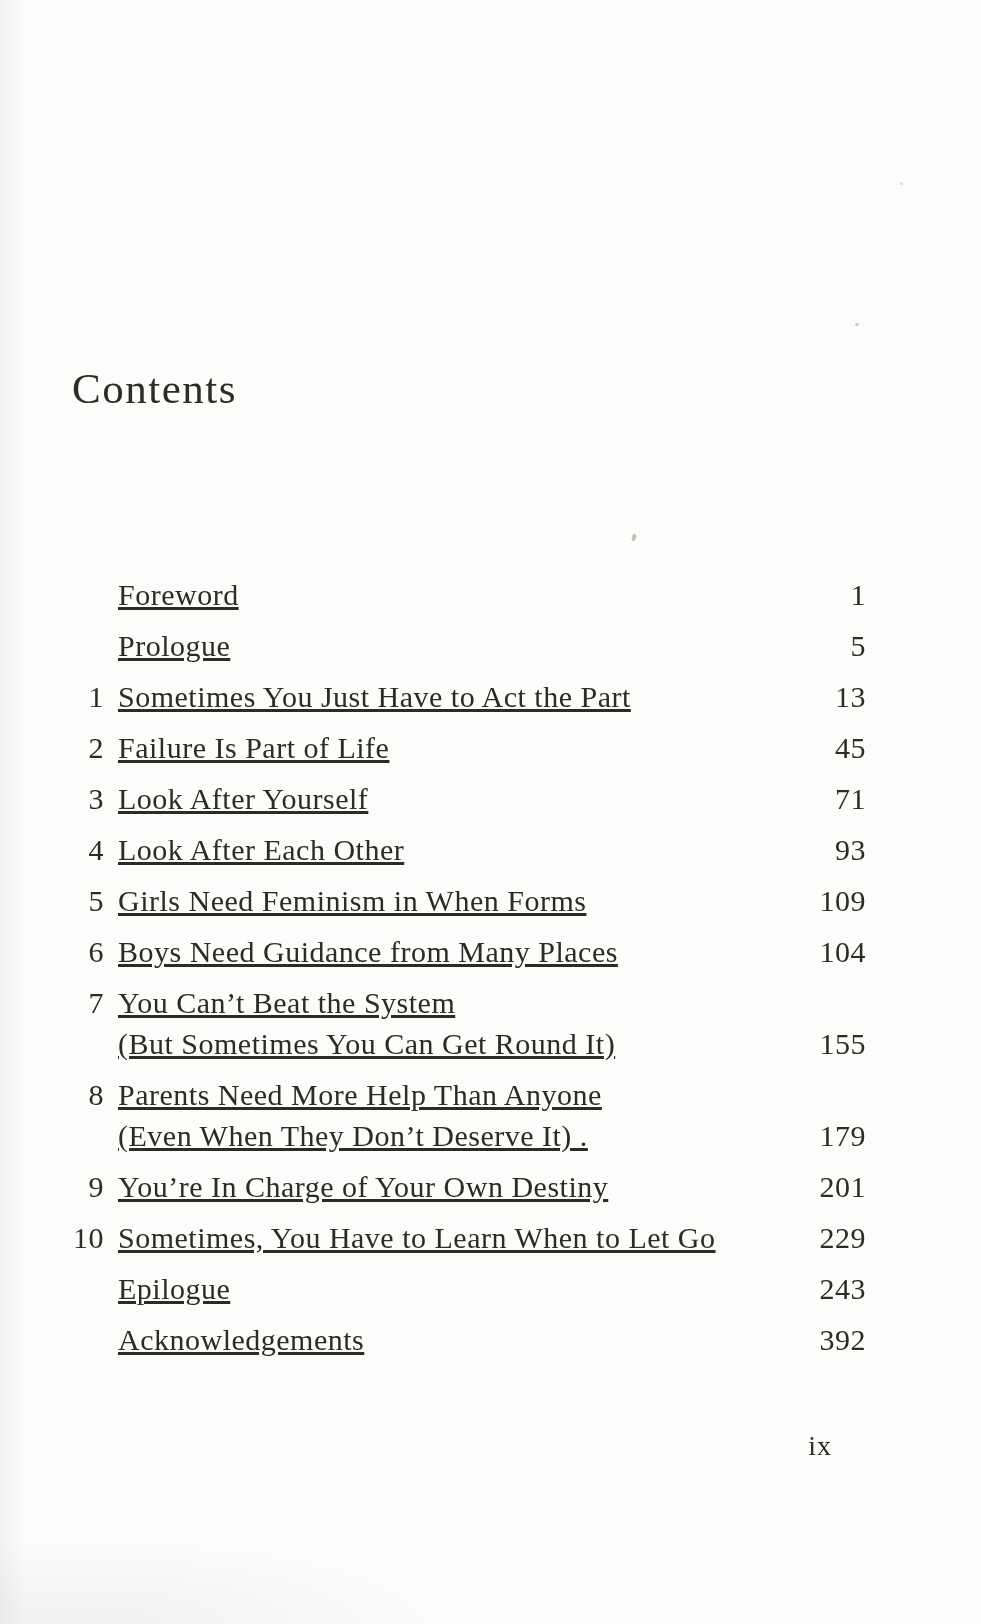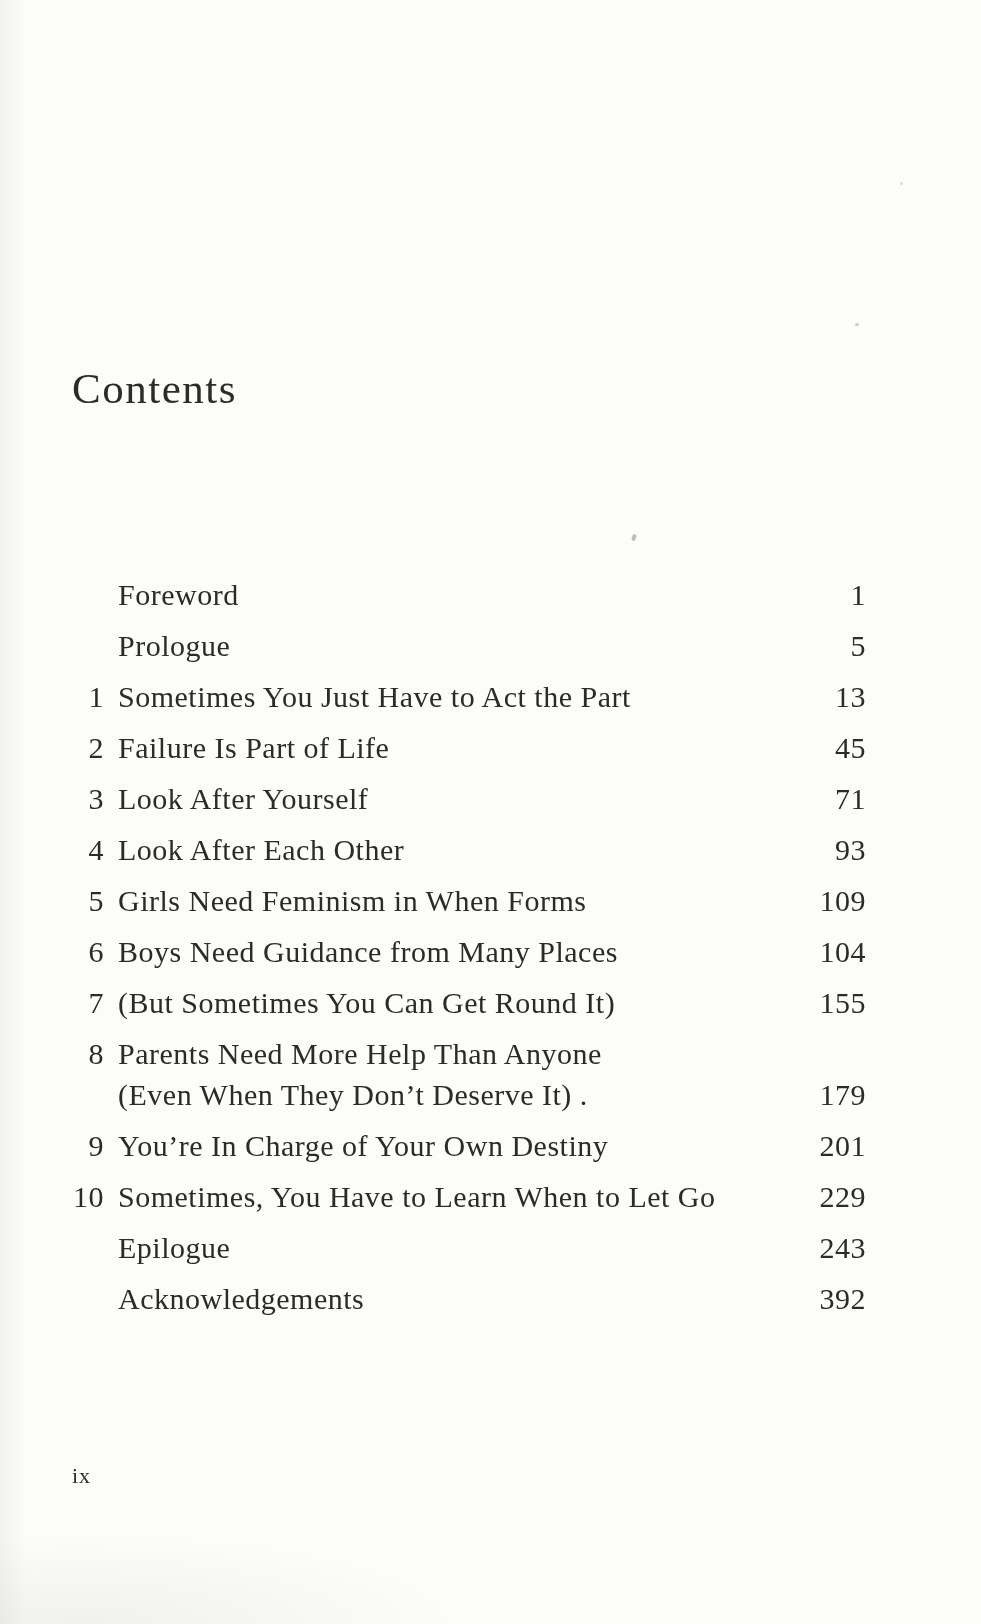--- a/index.html
+++ b/index.html
@@ -43,31 +43,30 @@
     font-variant-numeric:oldstyle-nums;
     font-feature-settings:"onum" 1;
   }
   .row { display:flex; align-items:flex-end; margin-bottom:10px; }
   .num {
     flex:none; width:32px; padding-right:14px;
     text-align:right; align-self:flex-start;
     line-height:41px;
   }
   .ttl { flex:1 1 auto; min-width:0; }
-  .ttl .l1, .ttl .l2 { display:block; line-height:41px; }
+  .ttl .l1, .ttl .l2 { display:block; line-height:41px;text-decoration:underline; }
   .ttl .l2:empty { display:none; }
   .pg {
     flex:none; width:90px; text-align:right;
     line-height:41px; align-self:flex-end;
   }
   .folio {
     position:absolute; top:1430px; left:72px; width:760px;
-    text-align:left; font-size:22px; letter-spacing:1px;
+    text-align:right; font-size:28px; letter-spacing:1px;
     color:#2e2c28;
-    margin-top:33px;
   }
 </style>
 </head>
 <body>
 
 <div class="page">
   <div class="edge-shade"></div>
   <div class="bottom-smudge"></div>
   <span class="speck s1"></span>
   <span class="speck s2"></span>
@@ -137,20 +136,21 @@
       <span class="num">6</span>
       <span class="ttl">
           <span class="l1">Boys Need Guidance from Many Places</span>
         </span>
       <span class="pg">104</span>
     </div>
 
     <div class="row">
       <span class="num">7</span>
       <span class="ttl">
+          <span class="l1">You Can’t Beat the System</span>
           <span class="l2">(But Sometimes You Can Get Round It)</span>
         </span>
       <span class="pg">155</span>
     </div>
 
     <div class="row">
       <span class="num">8</span>
       <span class="ttl">
           <span class="l1">Parents Need More Help Than Anyone</span>
           <span class="l2">(Even When They Don’t Deserve It) .</span>

